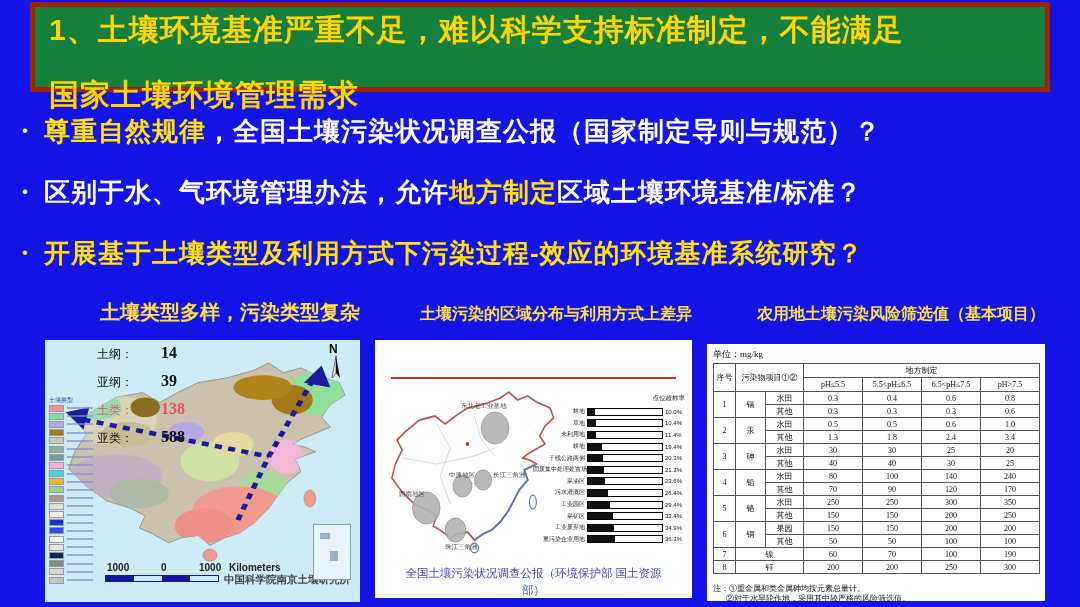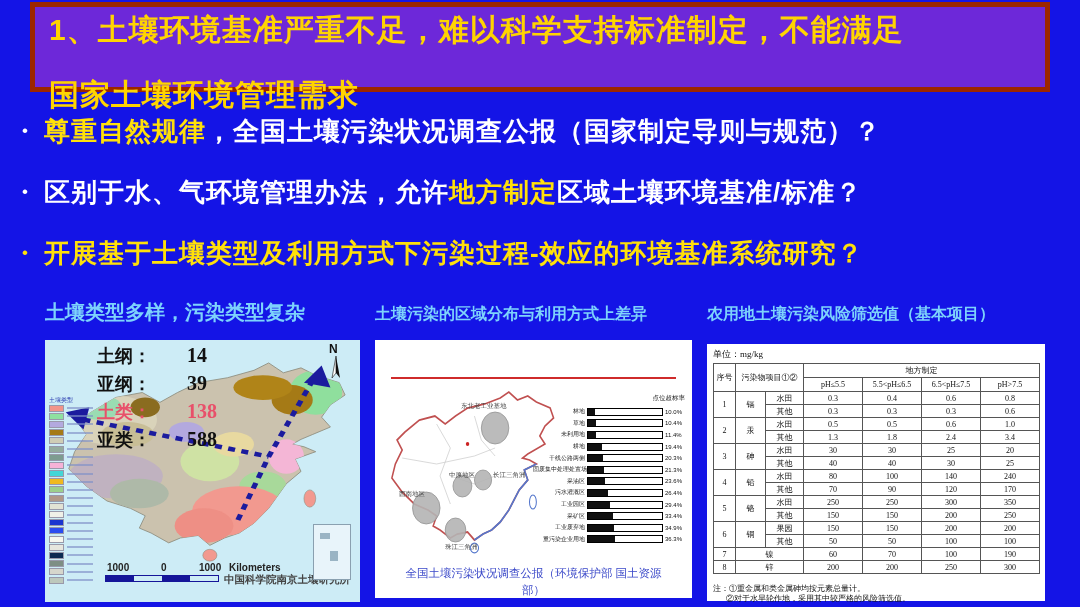--- a/index.html
+++ b/index.html
@@ -12,31 +12,31 @@
   .banner-line{font-size:30px;font-weight:bold;color:#ffd400;line-height:41px;
                letter-spacing:1px;white-space:nowrap;}
   
   #bullets{position:absolute;left:18px;top:114px;width:1050px;}
   .bullet-row{display:flex;align-items:flex-start;margin-bottom:27px;}
   .dot{font-size:17px;line-height:34px;margin:0 16px 0 4px;color:#fff;}
   .dot.ydot{color:#ffe00a;}
   .bullet-text{font-size:26px;font-weight:bold;line-height:34px;letter-spacing:1px;white-space:nowrap;}
   .yel{color:#ffe00a;} .wht{color:#ffffff;}
   
-  .caption{position:absolute;text-align:left;color:#7dd3fc;font-weight:bold;white-space:nowrap;}
+  .caption{position:absolute;text-align:right;color:#fde047;font-weight:bold;white-space:nowrap;}
   .cap1{left:45px;top:299px;width:315px;font-size:20px;}
   .cap2{left:375px;top:304px;width:317px;font-size:16px;}
   .cap3{left:707px;top:304px;width:338px;font-size:16px;}
   
   .panel1{position:absolute;left:45px;top:340px;width:315px;height:262px;background:#cdecf6;}
   .map1svg{position:absolute;left:12px;top:18px;width:294px;height:212px;}
   #stats{position:absolute;left:52px;top:4px;}
   .stat-row{height:28px;font-family:"Liberation Serif",serif;white-space:nowrap;}
-  .stat-label{font-size:18px;font-weight:bold;color:#111;text-align:center;}
-  .stat-value{font-size:20px;font-weight:bold;color:#111;margin-left:36px;}
+  .stat-label{font-size:12px;font-weight:normal;color:#111;text-align:center;}
+  .stat-value{font-size:16px;font-weight:bold;color:#111;margin-left:28px;}
   .stat-row.hl .stat-label,.stat-row.hl .stat-value{color:#e8506a;}
   .legend-title{position:absolute;left:4px;top:56px;font-size:6px;color:#2a3cb0;}
   #legend-rows{position:absolute;left:4px;top:64px;}
   .lg-row{display:flex;align-items:center;height:8.2px;}
   .sw{width:13px;height:5px;display:inline-block;margin-right:3px;border:0.5px solid #99a;}
   .lg-line{width:26px;height:2px;background:#8090c8;opacity:.65;display:inline-block;}
   .north-label{position:absolute;left:284px;top:2px;font-size:12px;font-weight:bold;color:#111;}
   .north-needle{position:absolute;left:286px;top:16px;}
   .scale-labels{position:absolute;left:56px;top:222px;width:250px;font-size:10px;font-weight:bold;color:#222;}
   .scale-labels span{position:absolute;white-space:nowrap;}
@@ -83,21 +83,21 @@
   table.risk th{height:13px;}
   .notes{margin-top:10px;font-size:8px;color:#111;line-height:10px;
          font-family:"Liberation Serif",serif;}
   .note2{padding-left:13px;}
 </style>
 </head>
 <body>
 
 <div class="slide" style="background: rgb(20, 20, 230);">
 
-  <div class="banner" style="background: #6d28d9; border-color: rgb(156, 38, 0);">
+  <div class="banner" style="background: #15803d; border-color: rgb(156, 38, 0);">
     <div class="banner-line" style="color: rgb(255, 212, 0);">1、土壤环境基准严重不足，难以科学支持标准制定，不能满足</div>
     <div class="banner-line" style="color: rgb(255, 212, 0); margin-top: 24px;">国家土壤环境管理需求</div>
   </div>
 
   <div id="bullets">
       <div class="bullet-row">
         <span class="dot">•</span>
         <span class="bullet-text"><span class="yel">尊重自然规律</span><span class="wht">，全国土壤污染状况调查公报（国家制定导则与规范）？</span></span>
       </div>
       <div class="bullet-row">

